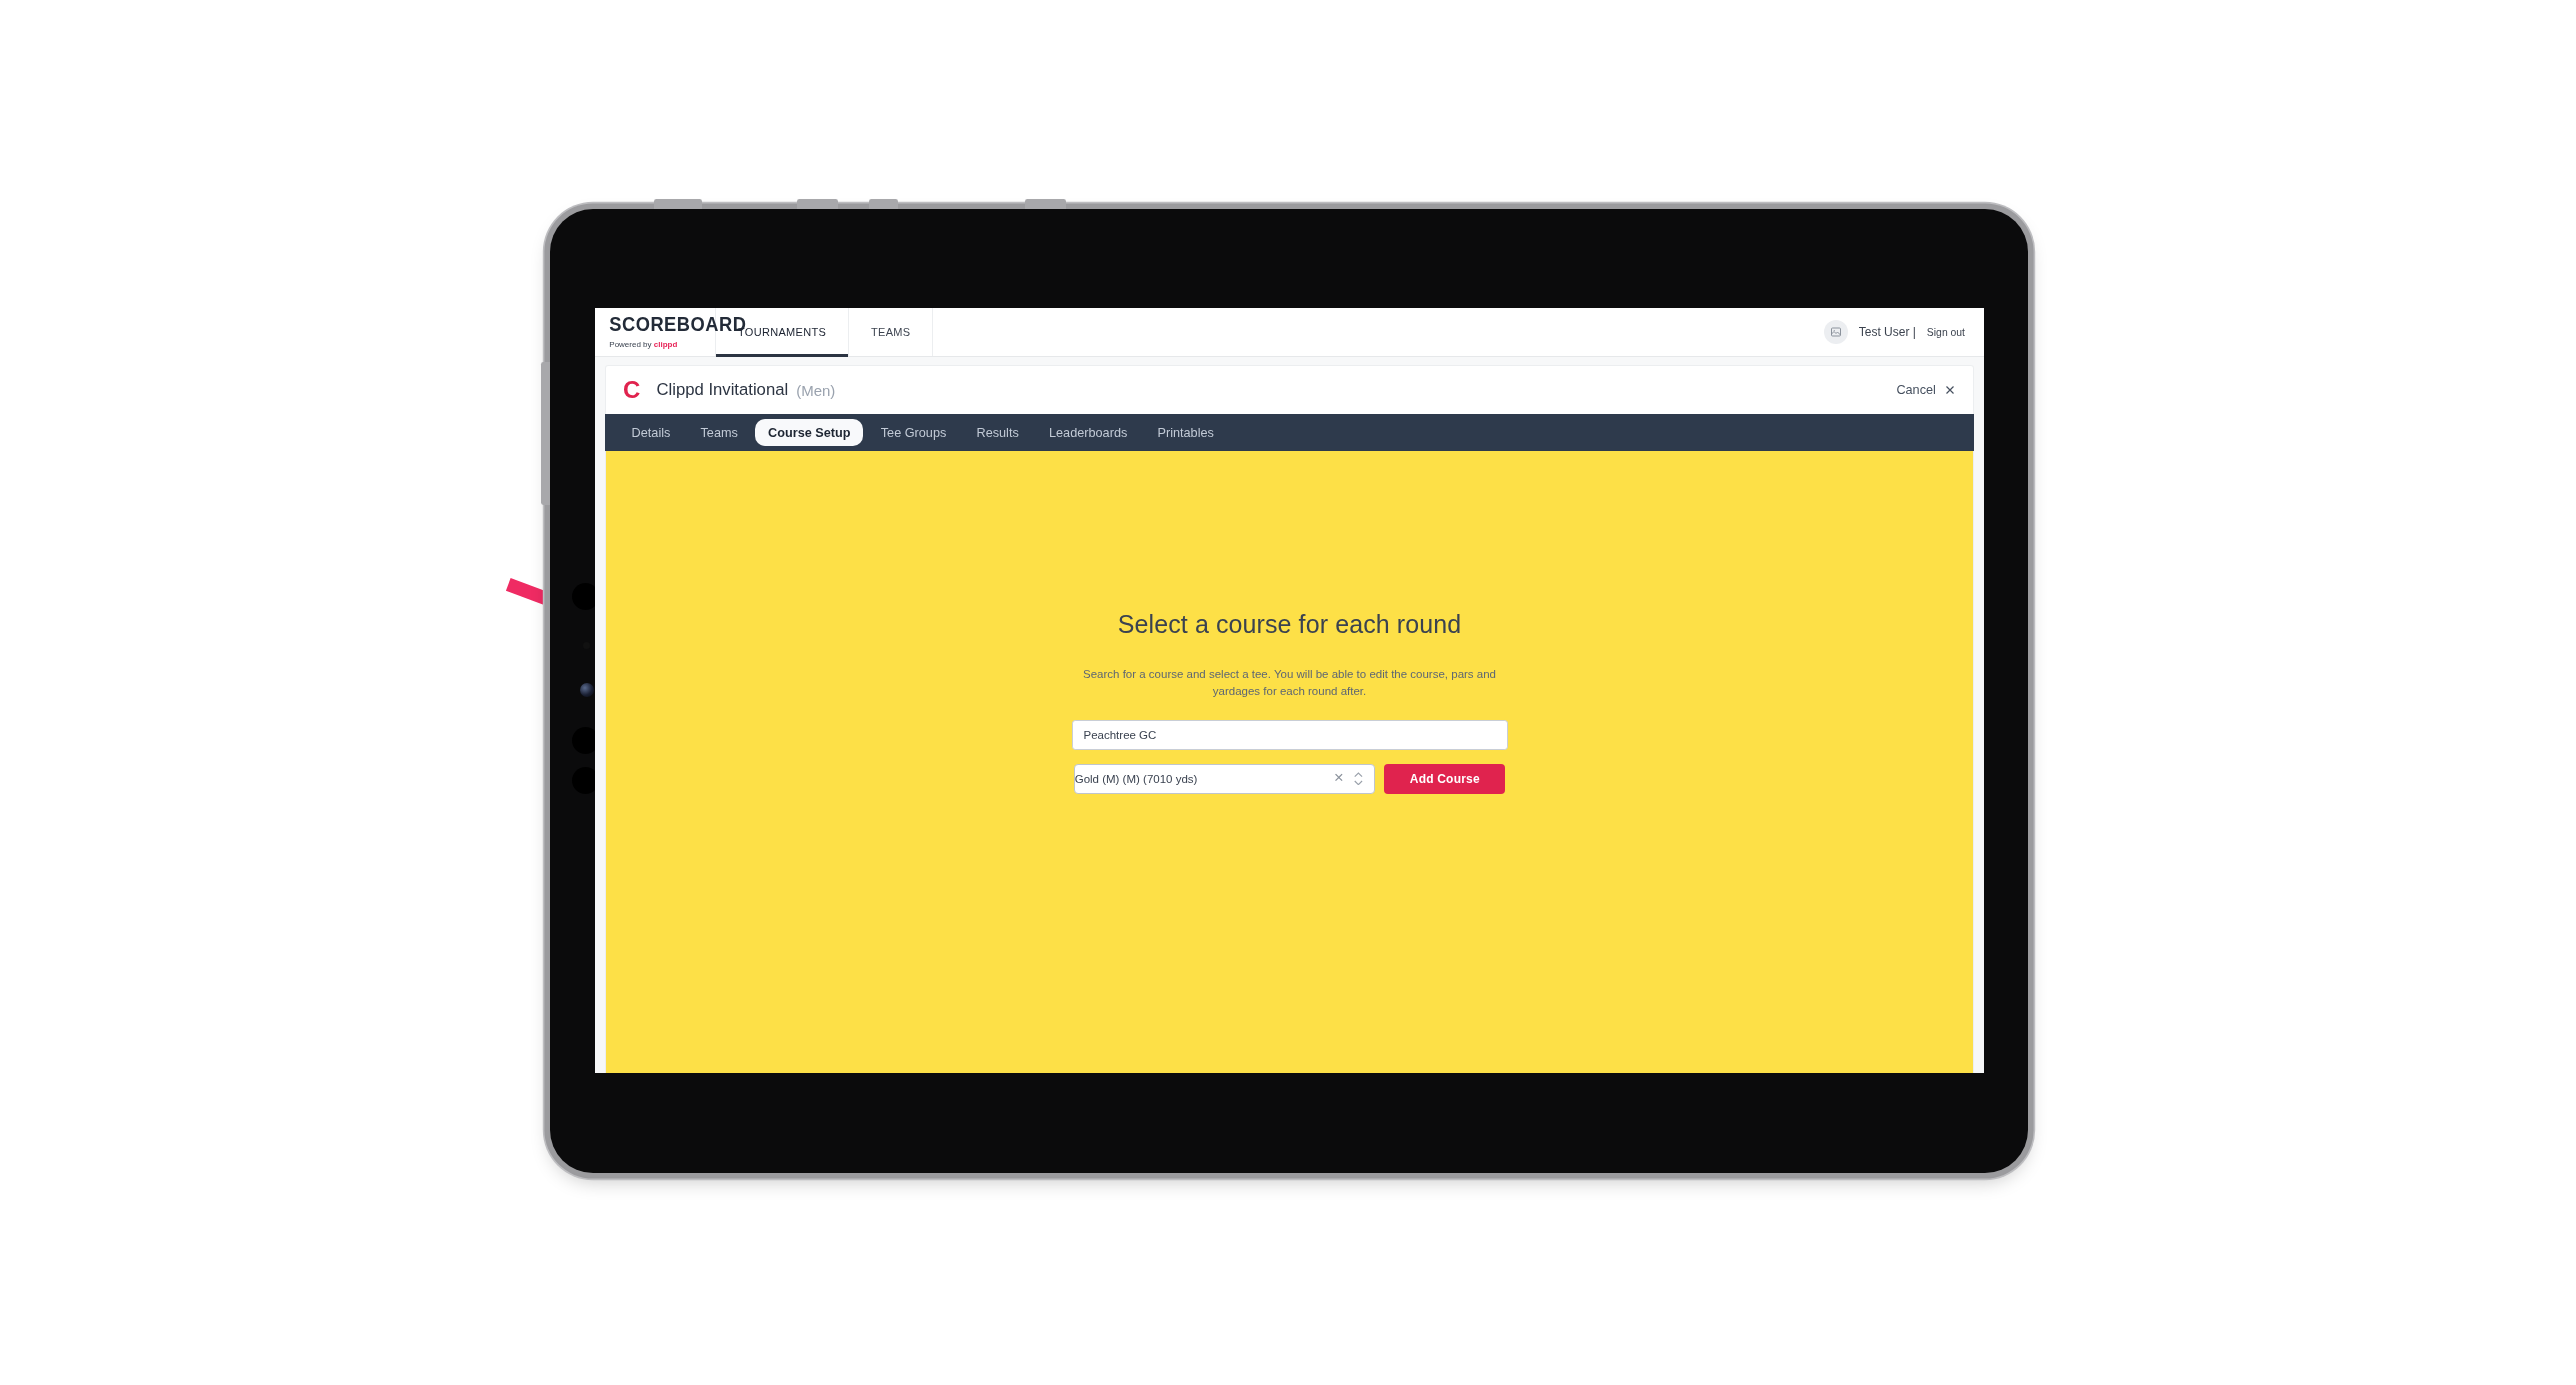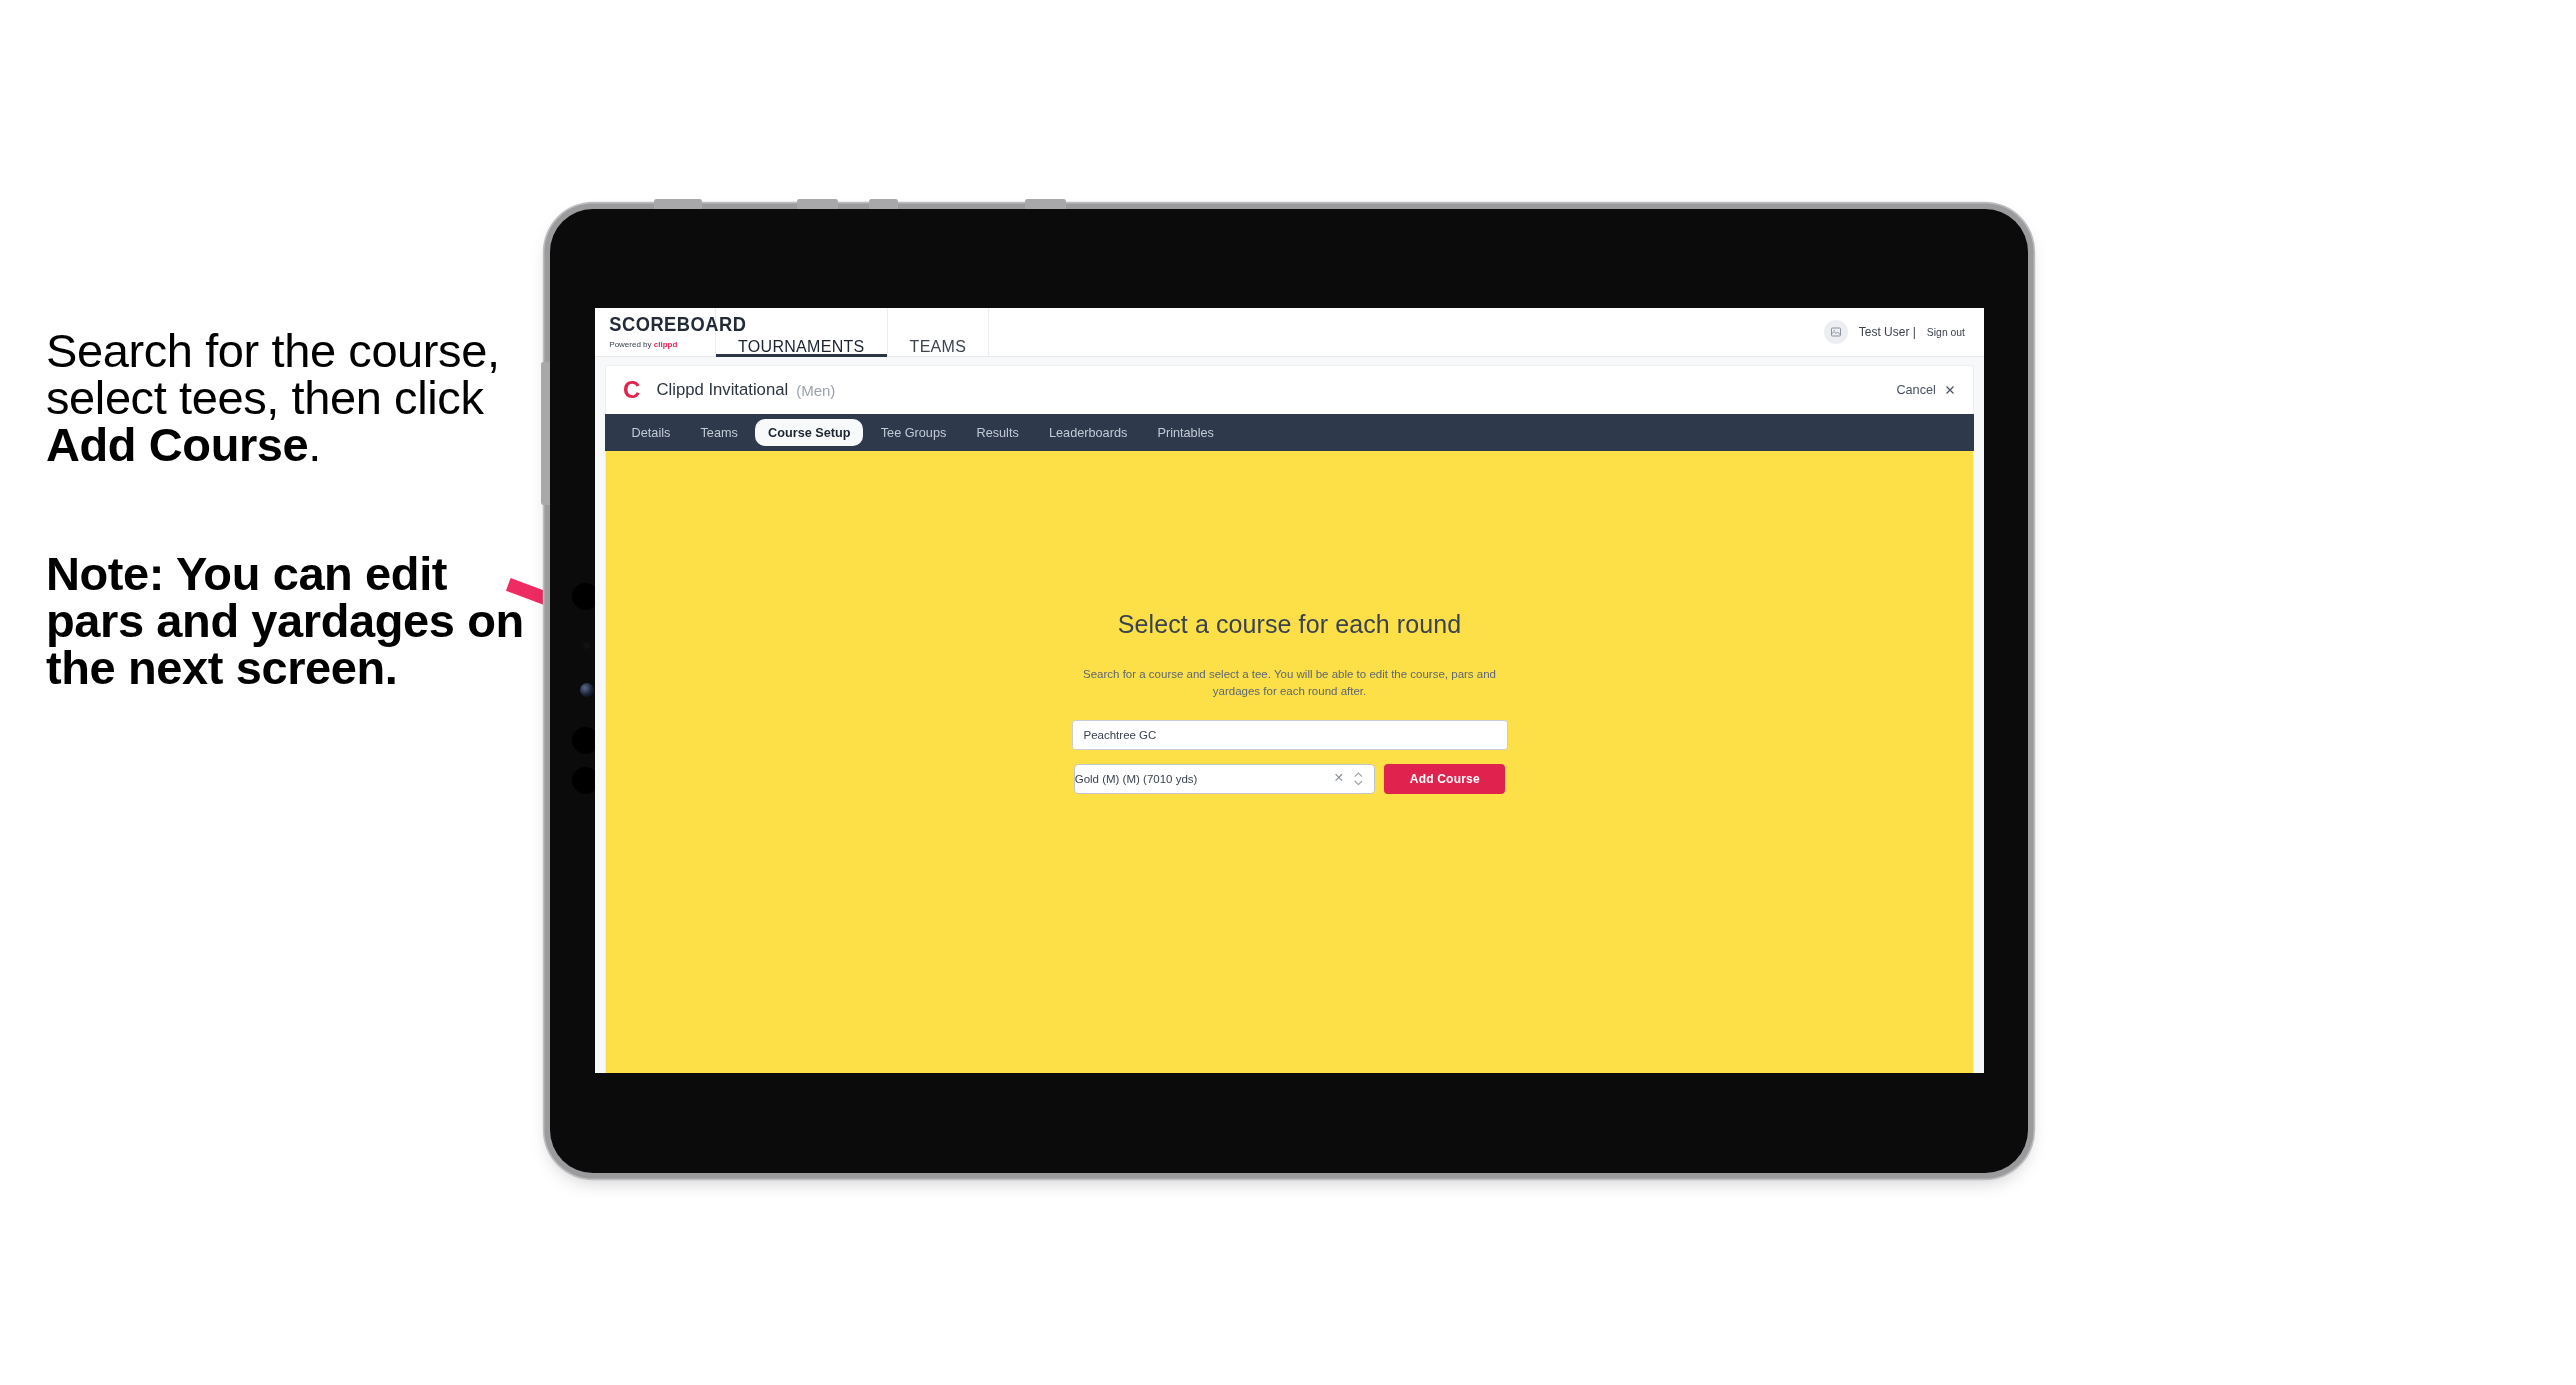--- a/index.html
+++ b/index.html
@@ -99,22 +99,22 @@
     letter-spacing: 0.5px;
     font-family: "Liberation Sans", sans-serif;
     transform: scaleY(1.14); transform-origin: left center;
     line-height: 1;
   }
   .brand-sub {
     margin-top: 7.2px; font-size: 8px; color: #3b4350; white-space: nowrap;
   }
   .brand-sub i { color: #e8275a; font-style: normal; font-weight: 700; }
   .topnav-tab {
-    display: flex; align-items: flex-end; justify-content: center;
-    padding: 0 22px; font-size: 16px; color: #3d4450;
+    display: flex; align-items: center; justify-content: center;
+    padding: 0 22px; font-size: 11px; color: #3d4450;
     letter-spacing: 0.3px;
     border-right: 0.8px solid #eceef0;
     cursor: pointer;
     position: relative;
   }
   .topnav-tab.active { color: #1b2230; }
   .topnav-tab.active::after {
     content: ""; position: absolute; left: 0; right: 0; bottom: -0.8px;
     height: 2.4px; background: #2b3442;
   }
@@ -204,24 +204,20 @@
     font-size: 12px; font-weight: 600; cursor: pointer;
     font-family: "Liberation Sans", sans-serif;
     letter-spacing: 0.2px;
   }
 </style>
 </head>
 <body>
 
 <div id="stage">
 
-  <div class="instructions">
-    <div class="instr-p1"><span>Search for the course, select tees, then click </span><b>Add Course</b><span>.</span></div>
-    <div class="instr-p2">Note: You can edit pars and yardages on the next screen.</div>
-  </div>
 
   <svg id="arrow" viewBox="0 0 760 330">
     <line x1="38" y1="33" x2="672" y2="270" stroke="#ef2b63" stroke-width="17" stroke-linecap="butt"></line>
     <polygon points="700,258 718,330 640,314" fill="#ef2b63"></polygon>
   </svg>
 
   <div id="tablet">
     <div class="top-bump tb1"></div>
     <div class="top-bump tb2"></div>
     <div class="top-bump tb3"></div>

